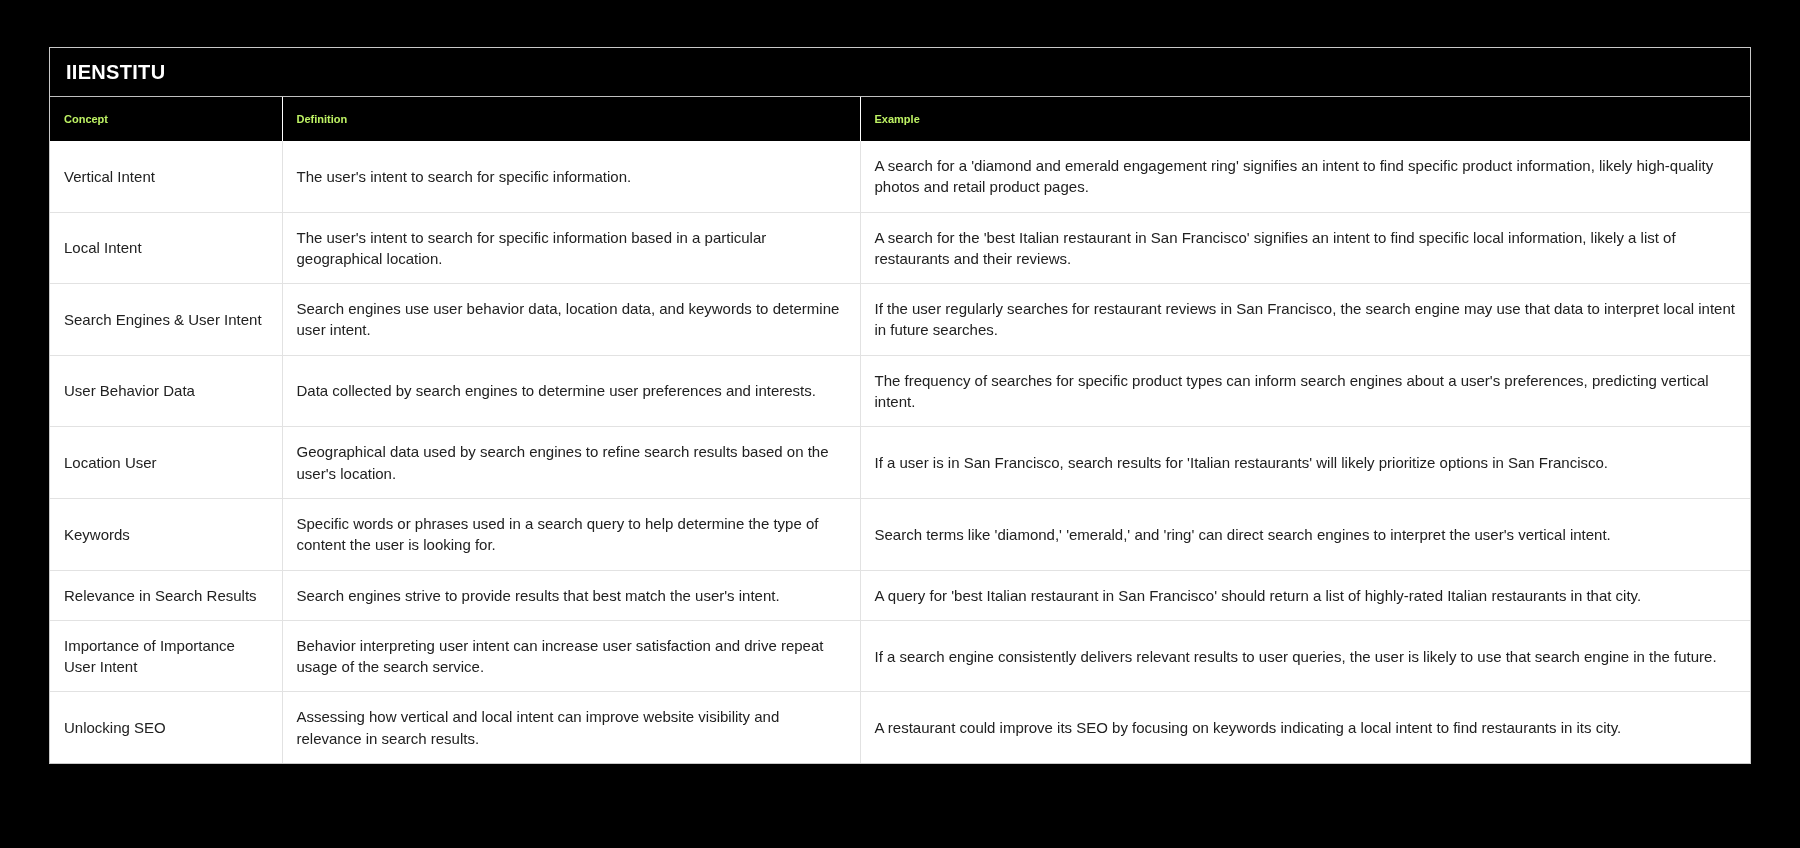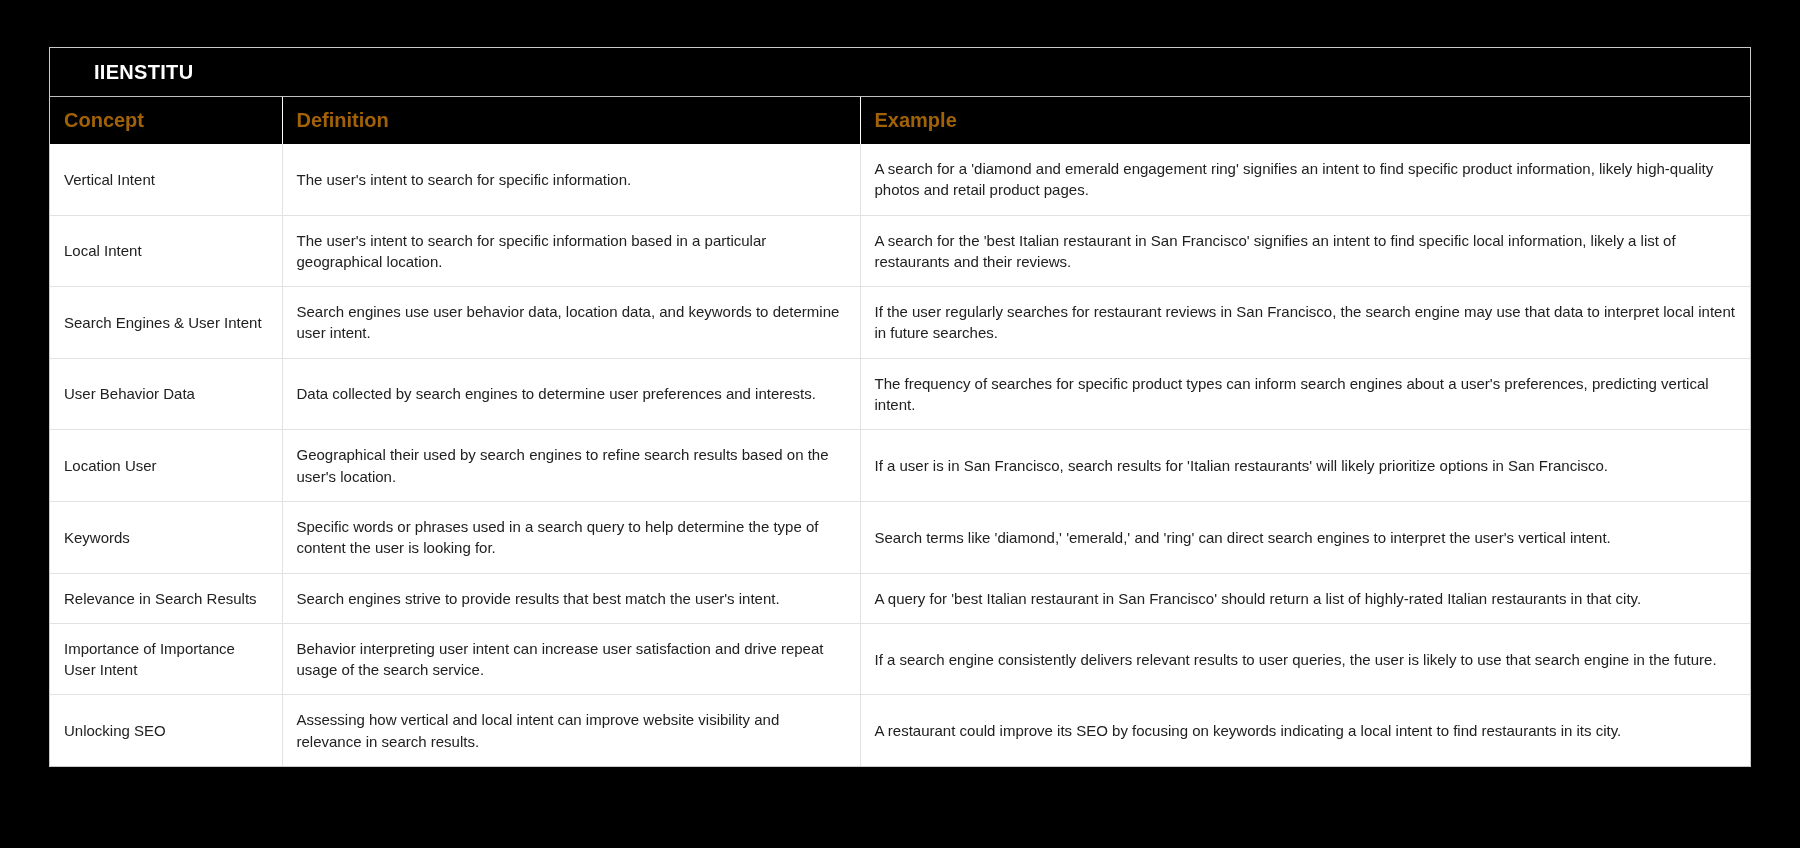--- a/index.html
+++ b/index.html
@@ -38,32 +38,31 @@
     height: 49px;
     display: flex;
     align-items: center;
   }
   .brand-title {
     color: #ffffff;
     font-size: 20px;
     font-weight: bold;
     letter-spacing: 0.3px;
     line-height: 1;
-    margin-left: 28px;
   }
   table.kb-table {
     width: 100%;
     border-collapse: collapse;
     table-layout: fixed;
     background: #ffffff;
   }
   table.kb-table thead th {
     background: #000000;
-    color: #a16207;
-    font-size: 20px;
+    color: #bef264;
+    font-size: 11px;
     font-weight: bold;
     text-align: left;
     padding: 12px 14px;
     border-right: 1px solid #ffffff;
     vertical-align: middle;
     box-sizing: border-box;
     height: 44px;
   }
   table.kb-table thead th:last-child {
     border-right: none;
@@ -128,21 +127,21 @@
           <td>Search engines use user behavior data, location data, and keywords to determine user intent.</td>
           <td>If the user regularly searches for restaurant reviews in San Francisco, the search engine may use that data to interpret local intent in future searches.</td>
         </tr>
         <tr>
           <td>User Behavior Data</td>
           <td>Data collected by search engines to determine user preferences and interests.</td>
           <td>The frequency of searches for specific product types can inform search engines about a user's preferences, predicting vertical intent.</td>
         </tr>
         <tr>
           <td>Location User</td>
-          <td>Geographical their used by search engines to refine search results based on the user's location.</td>
+          <td>Geographical data used by search engines to refine search results based on the user's location.</td>
           <td>If a user is in San Francisco, search results for 'Italian restaurants' will likely prioritize options in San Francisco.</td>
         </tr>
         <tr>
           <td>Keywords</td>
           <td>Specific words or phrases used in a search query to help determine the type of content the user is looking for.</td>
           <td>Search terms like 'diamond,' 'emerald,' and 'ring' can direct search engines to interpret the user's vertical intent.</td>
         </tr>
         <tr>
           <td>Relevance in Search Results</td>
           <td>Search engines strive to provide results that best match the user's intent.</td>

